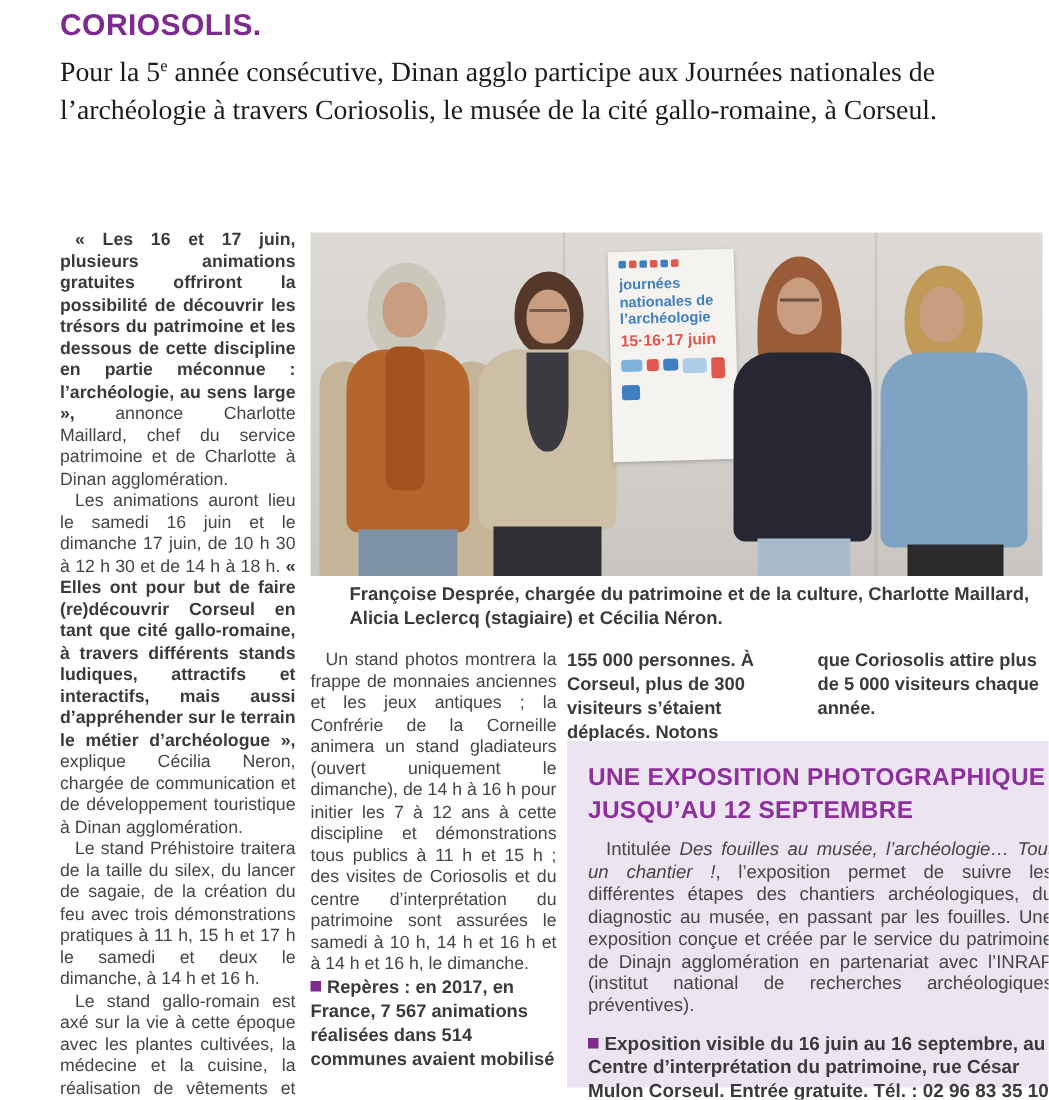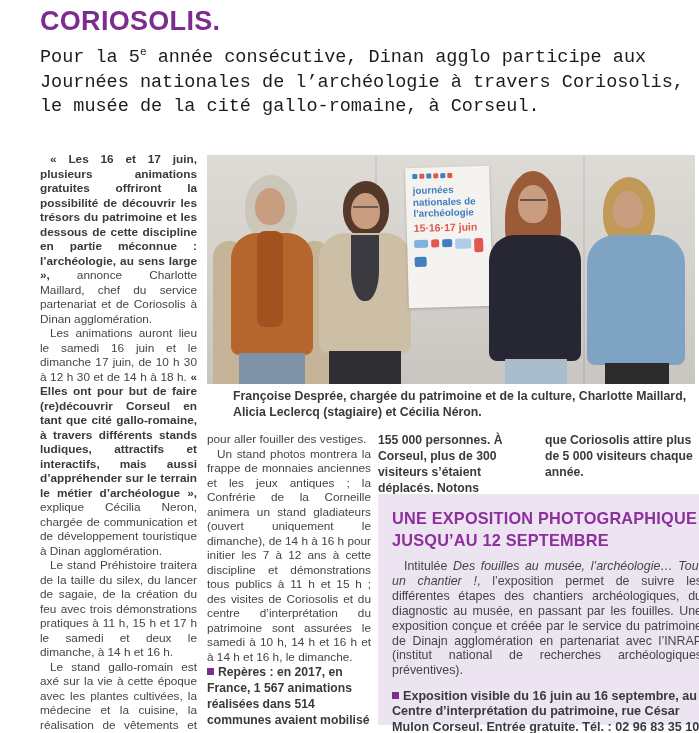--- a/index.html
+++ b/index.html
@@ -5,27 +5,27 @@
   html,body{margin:0;padding:0;}
   body{
     width:699px;height:733px;position:relative;overflow:hidden;
     background:#ffffff;color:#3d3d3d;
     font-family:"Liberation Sans","DejaVu Sans",sans-serif;
   }
   
   .header{position:absolute;left:40px;top:6px;width:630px;}
   .hl1{display:flex;align-items:baseline;}
   .kicker{
-    color:#7d2b8e;font-weight:bold;font-size:27px;letter-spacing:.3px;
+    color:#7d2b8e;font-weight:bold;font-size:20px;letter-spacing:.3px;
     margin-right:12px;white-space:nowrap;
   }
   .headline{font-weight:bold;color:#141414;font-size:45px;letter-spacing:-1.2px;line-height:1.0;white-space:nowrap;}
   .hl2{margin-top:1px;}
   .standfirst{
-    font-family:Liberation Mono, monospace;
+    font-family:Liberation Serif, serif;
     font-size:18.5px;line-height:1.32;color:#1c1c1c;margin-top:8px;width:648px;
   }
   .standfirst sup{font-size:11px;}
   
   .bodytext{font-size:11.8px;line-height:14.5px;text-align:justify;color:#454545;}
   .bodytext p{margin:0;text-indent:10px;}
   .bodytext p.noindent{text-indent:0;}
   .bq{font-weight:bold;color:#3a3a3a;margin-top:36px;}
   .col1{position:absolute;left:40px;top:152px;width:157px;}
   .col2{position:absolute;left:207px;top:432px;width:164px;}
@@ -104,21 +104,21 @@
 <body>
 
 <div class="header">
   <div class="hl1">
     <span class="kicker">CORIOSOLIS.</span>
   </div>
   <div class="standfirst"><span>Pour la 5</span><sup>e</sup><span> année consécutive, Dinan agglo participe aux Journées nationales de l’archéologie à travers Coriosolis, le musée de la cité gallo-romaine, à Corseul.</span></div>
 </div>
 
 <div class="col1 bodytext">
-  <p><span class="bq">« Les 16 et 17 juin, plusieurs animations gratuites offriront la possibilité de découvrir les trésors du patrimoine et les dessous de cette discipline en partie méconnue : l’archéologie, au sens large »,</span><span> annonce Charlotte Maillard, chef du service partenariat et de Coriosolis à Dinan agglomération.</span></p>
+  <p><span class="bq">« Les 16 et 17 juin, plusieurs animations gratuites offriront la possibilité de découvrir les trésors du patrimoine et les dessous de cette discipline en partie méconnue : l’archéologie, au sens large »,</span><span> annonce Charlotte Maillard, chef du service patrimoine et de Charlotte à Dinan agglomération.</span></p>
   <p><span>Les animations auront lieu le samedi 16 juin et le dimanche 17 juin, de 10 h 30 à 12 h 30 et de 14 h à 18 h. </span><span class="bq">« Elles ont pour but de faire (re)découvrir Corseul en tant que cité gallo-romaine, à travers différents stands ludiques, attractifs et interactifs, mais aussi d’appréhender sur le terrain le métier d’archéologue »,</span><span> explique Cécilia Neron, chargée de communication et de développement touristique à Dinan agglomération.</span></p>
   <p>Le stand Préhistoire traitera de la taille du silex, du lancer de sagaie, de la création du feu avec trois démonstrations pratiques à 11 h, 15 h et 17 h le samedi et deux le dimanche, à 14 h et 16 h.</p>
   <p>Le stand gallo-romain est axé sur la vie à cette époque avec les plantes cultivées, la médecine et la cuisine, la réalisation de vêtements et l’architecture.</p>
 
 </div>
 
 <div class="photo">
   <div class="panel-line" style="left:168px"></div>
   <div class="panel-line" style="left:376px"></div>
 
@@ -178,23 +178,22 @@
     <div class="hair f4-hair"></div>
     <div class="face f4-face"></div>
     <div class="torso f4-torso"></div>
     <div class="pants f4-pants"></div>
   </div>
 </div>
 
 <div class="caption">Françoise Desprée, chargée du patrimoine et de la culture, Charlotte Maillard, Alicia Leclercq (stagiaire) et Cécilia Néron.</div>
 
 <div class="col2 bodytext">
-  <p class="noindent">pour aller fouiller des vestiges.</p>
   <p>Un stand photos montrera la frappe de monnaies anciennes et les jeux antiques ; la Confrérie de la Corneille animera un stand gladiateurs (ouvert uniquement le dimanche), de 14 h à 16 h pour initier les 7 à 12 ans à cette discipline et démonstrations tous publics à 11 h et 15 h ; des visites de Coriosolis et du centre d’interprétation du patrimoine sont assurées le samedi à 10 h, 14 h et 16 h et à 14 h et 16 h, le dimanche.</p>
-  <p class="noindent reperes"><span class="sqbullet"></span><span>Repères : en 2017, en France, 1 567 animations réalisées dans 514 communes avaient mobilisé</span></p>
+  <p class="noindent reperes"><span class="sqbullet"></span><span>Repères : en 2017, en France, 7 567 animations réalisées dans 514 communes avaient mobilisé</span></p>
 </div>
 
 <div class="col3 bodytext bold-run" style="font-size:12.2px;line-height:16px;">155 000 personnes. À Corseul, plus de 300 visiteurs s’étaient déplacés. Notons</div>
 <div class="col4 bodytext bold-run" style="font-size:12.2px;line-height:16px;">que Coriosolis attire plus de 5 000 visiteurs chaque année.</div>
 
 <div class="expo">
   <div class="expo-h">
     <div>UNE EXPOSITION PHOTOGRAPHIQUE</div>
     <div>JUSQU’AU 12 SEPTEMBRE</div>
   </div>

